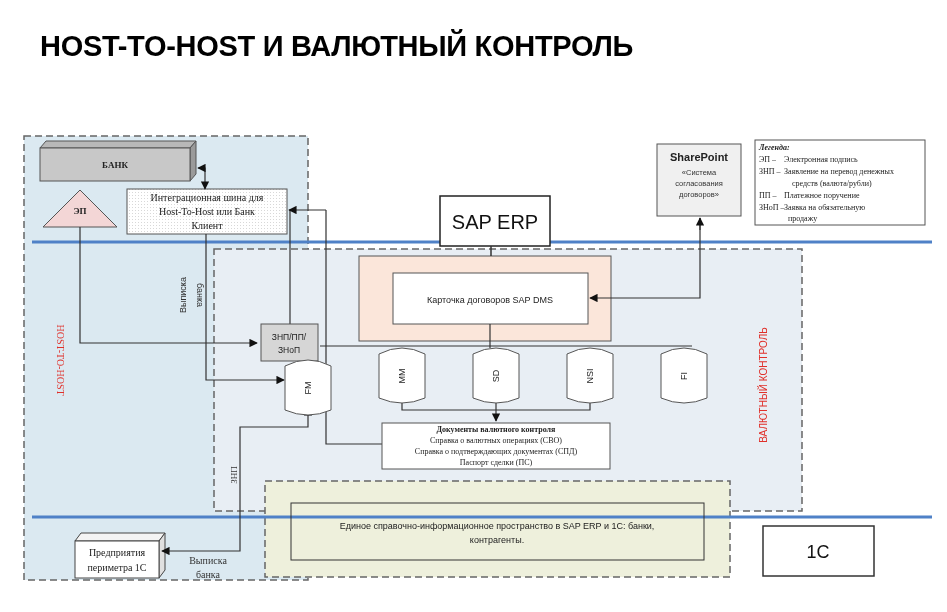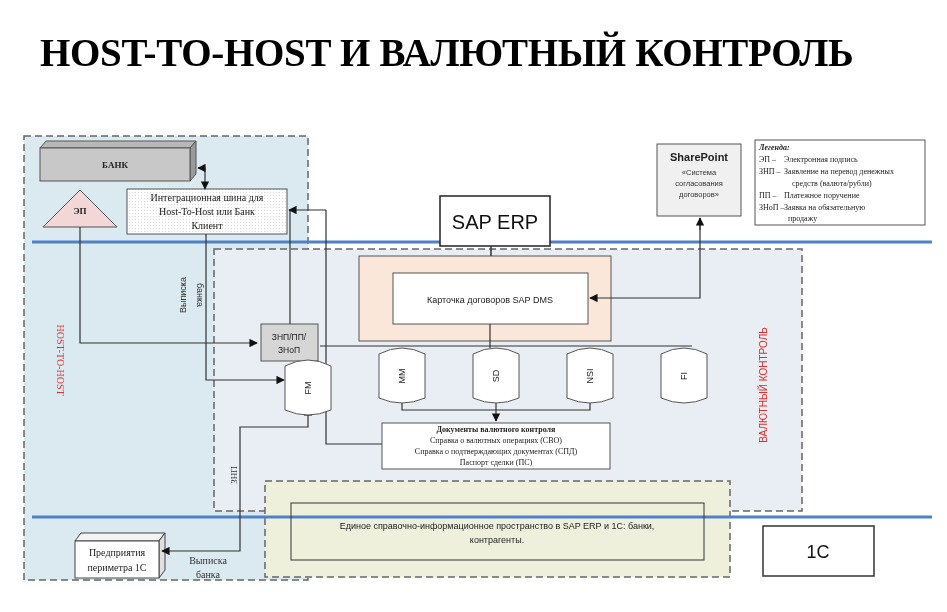--- a/index.html
+++ b/index.html
@@ -1,17 +1,17 @@
 <!DOCTYPE html>
 <html><head>
   <meta charset="utf-8">
   <style>
     html, body { margin:0; padding:0; background:#ffffff; }
     body { width:947px; height:612px; position:relative; overflow:hidden; font-family:"Liberation Sans", sans-serif; }
-    .title { position:absolute; left:40px; top:30px; font-family:Liberation Serif, serif; font-weight:bold; font-size:39px; color:#000; letter-spacing:-0.3px; }
+    .title { position:absolute; left:40px; top:30px; font-family:Liberation Sans, sans-serif; font-weight:bold; font-size:29px; color:#000; letter-spacing:-0.3px; }
     svg { position:absolute; left:0; top:0; }
     .serif { font-family:"Liberation Serif", serif; }
     .sans { font-family:"Liberation Sans", sans-serif; }
   </style>
 </head>
 <body>
 
 <div class="title">HOST-TO-HOST И ВАЛЮТНЫЙ КОНТРОЛЬ</div>
 
 <svg width="947" height="612" viewBox="0 0 947 612">

